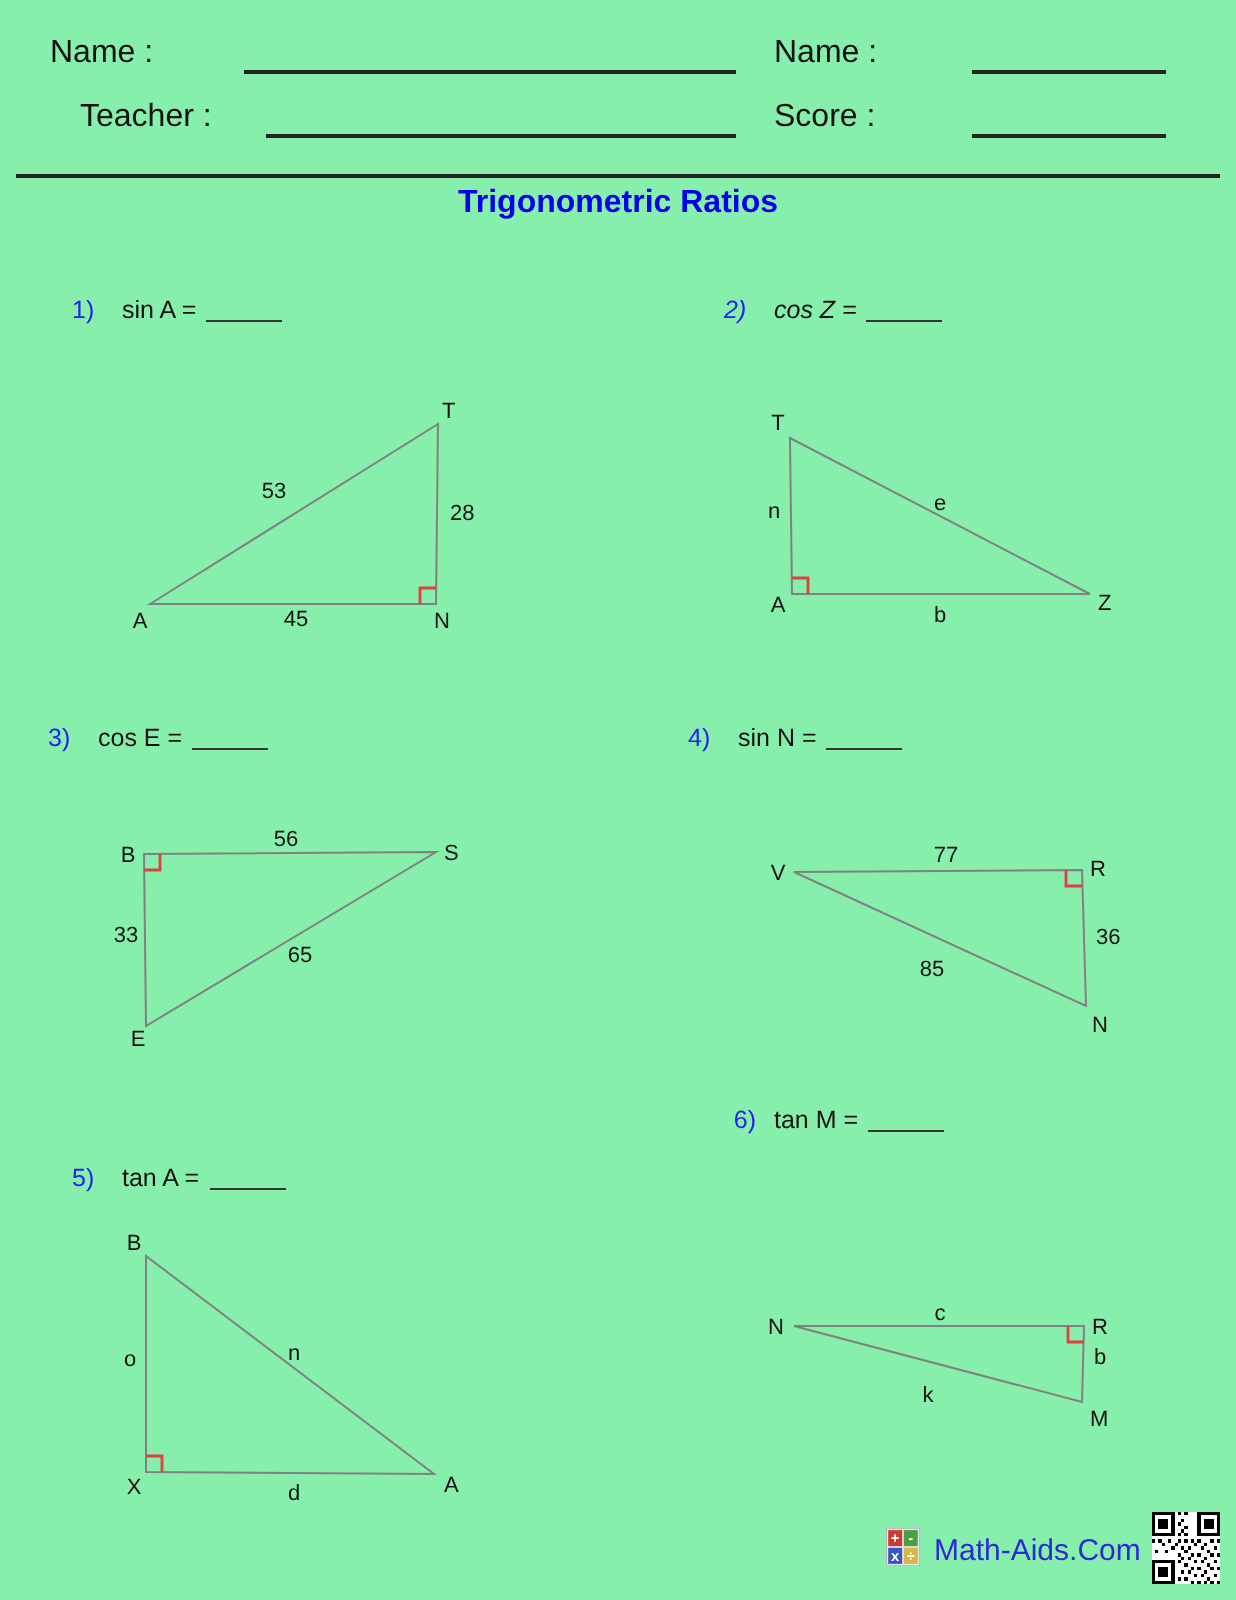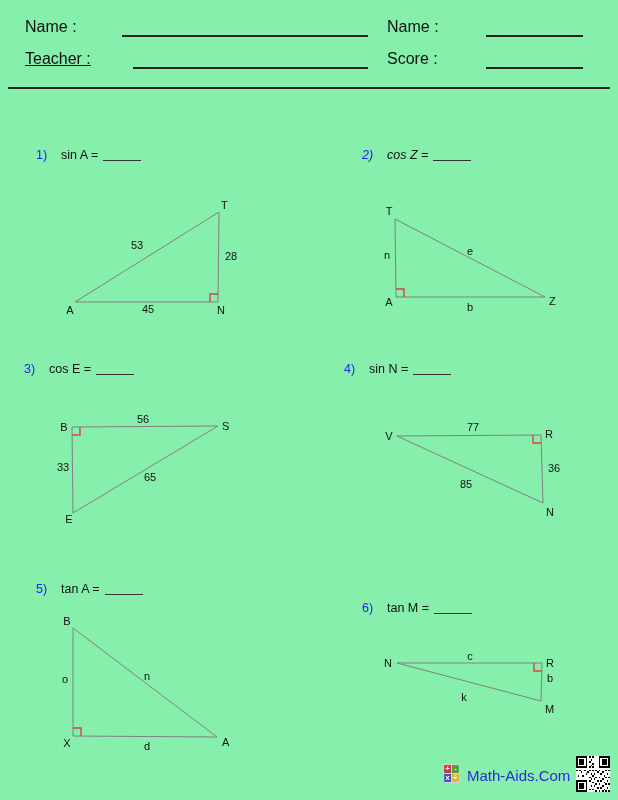--- a/index.html
+++ b/index.html
@@ -23,46 +23,47 @@
   .footer-brand{position:absolute;left:467px;top:767px;font-size:15px;color:#2B2BD5;text-decoration:none;text-align:right;}
   .logo{position:absolute;left:443px;top:764px;}
   .qr{position:absolute;left:576px;top:756px;}
 </style>
 </head>
 <body>
 
 <div class="page">
 
   <div class="hdr-label" style="left:25px;top:18px;">Name :</div>
-  <div class="hdr-label" style="left:25px;top:50px;text-decoration:underline;">Teacher :</div>
+  <div class="hdr-label" style="left:40px;top:50px;">Teacher :</div>
   <div class="hdr-label" style="left:387px;top:18px;">Name :</div>
   <div class="hdr-label" style="left:387px;top:50px;">Score :</div>
   <div class="hline" style="left:122px;top:35px;width:246px;"></div>
   <div class="hline" style="left:133px;top:67px;width:235px;"></div>
   <div class="hline" style="left:486px;top:35px;width:97px;"></div>
   <div class="hline" style="left:486px;top:67px;width:97px;"></div>
   <div class="separator"></div>
 
+  <div class="title">Trigonometric Ratios</div>
 
   <div class="prob" style="left:36px;top:147px;">
     <span class="pnum">1)</span><span class="pprompt">sin A =</span><span class="pblank"></span>
   </div>
   <div class="prob" style="left:362px;top:147px;font-style:italic;">
     <span class="pnum">2)</span><span class="pprompt">cos Z =</span><span class="pblank"></span>
   </div>
   <div class="prob" style="left:24px;top:361px;">
     <span class="pnum">3)</span><span class="pprompt">cos E =</span><span class="pblank"></span>
   </div>
   <div class="prob" style="left:344px;top:361px;">
     <span class="pnum">4)</span><span class="pprompt">sin N =</span><span class="pblank"></span>
   </div>
   <div class="prob" style="left:36px;top:581px;">
     <span class="pnum">5)</span><span class="pprompt">tan A =</span><span class="pblank"></span>
   </div>
-  <div class="prob" style="left:362px;top:600px;">
+  <div class="prob" style="left:362px;top:552px;text-align:right;">
     <span class="pnum">6)</span><span class="pprompt">tan M =</span><span class="pblank"></span>
   </div>
 
   <svg class="tri" style="left:30px;top:195px;" width="220" height="130" viewBox="0 0 220 130">
     <polygon points="45,107 189,17 188,107"></polygon>
     <polyline points="180,107 180,99 188,99"></polyline>
     <text x="191" y="14" text-anchor="start">T</text>
     <text x="40" y="119" text-anchor="middle">A</text>
     <text x="191" y="119" text-anchor="middle">N</text>
     <text x="107" y="54" text-anchor="middle">53</text>

